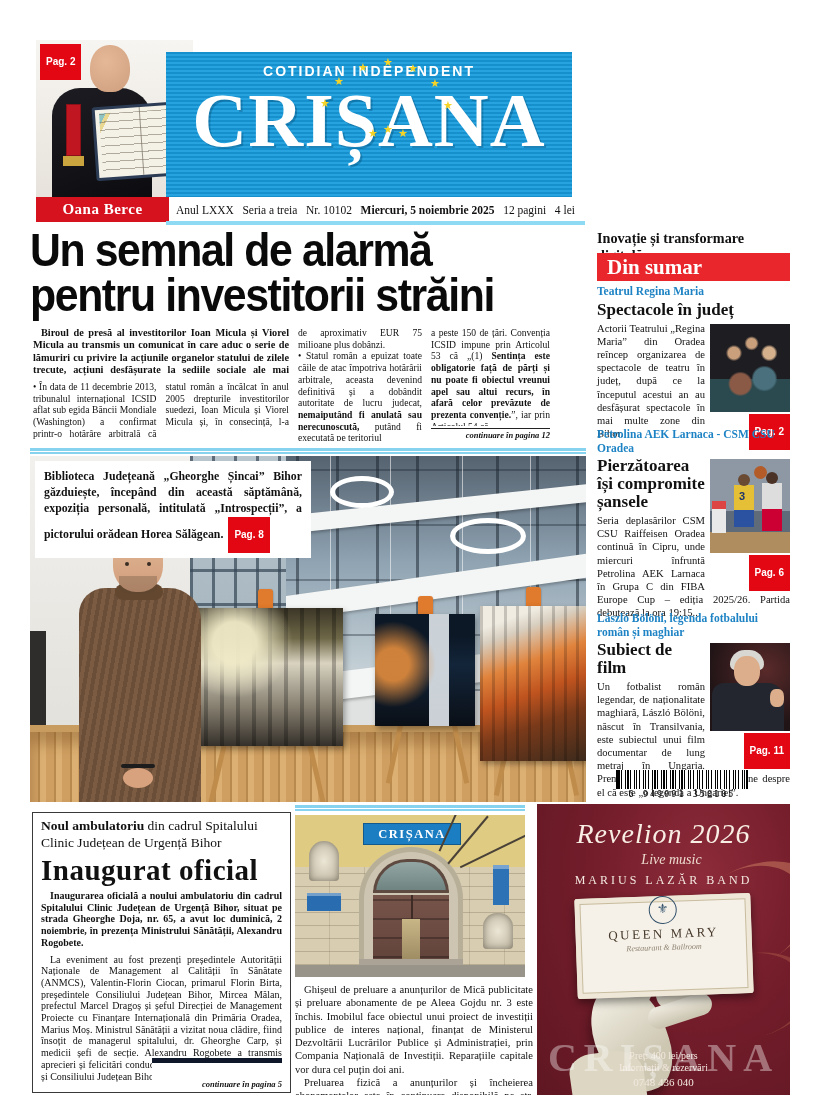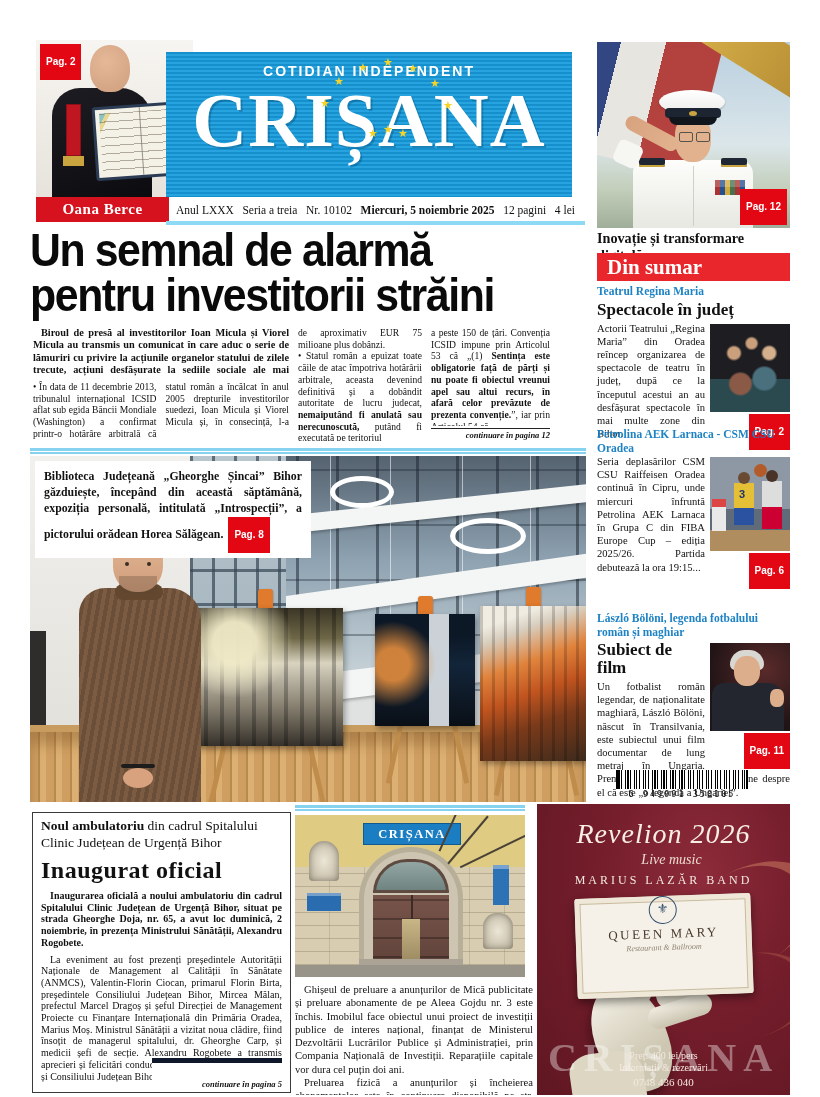--- a/index.html
+++ b/index.html
@@ -112,21 +112,21 @@
   .mp-caption{position:absolute;left:5px;top:5px;width:276px;height:97px;background:#fff;
     padding:7px 9px;box-sizing:border-box;font-weight:bold;font-size:11.8px;line-height:16.2px;
     text-align:justify;z-index:5;overflow:hidden;}
   .mp-caption .pbadge{margin-left:5px;}
   .cyan3{left:295px;top:805px;width:230px;height:6px;
          background:linear-gradient(180deg,#86d3f0 0 2.5px,#fff 2.5px 3.5px,#86d3f0 3.5px 6px);}
   
   .blbox{left:32px;top:812px;width:259px;height:281px;border:1.5px solid #3a3a3a;
          padding:5px 8px 14px;box-sizing:border-box;overflow:hidden;}
   .bl-kicker{font-size:13.5px;line-height:16.5px;}
-  .bl-title{font-weight:bold;font-size:24px;line-height:32px;margin:3px 0 4px;letter-spacing:.5px;}
+  .bl-title{font-weight:bold;font-size:29px;line-height:32px;margin:3px 0 4px;letter-spacing:.5px;}
   .bl-lead{font-weight:bold;font-size:10px;line-height:11.7px;text-align:justify;text-indent:9px;}
   .bl-body{font-size:10px;line-height:11.7px;text-align:justify;text-indent:9px;margin-top:5px;}
   .bl-cont{position:absolute;right:8px;bottom:3px;width:130px;text-align:right;background:#fff;
            font:bold italic 8.5px "Liberation Serif",serif;border-top:5px solid #0f172a;padding-top:16px;margin-top:8px;}
   
   .bphoto{left:295px;top:815px;width:230px;height:162px;overflow:hidden;
           background:linear-gradient(180deg,#dfcc82 0 52px,#d8cdb0 52px);}
   .bp-stone{position:absolute;left:0;top:52px;width:100%;height:110px;
     background:repeating-linear-gradient(0deg,transparent 0 12px,rgba(110,100,80,.3) 12px 13px),
                repeating-linear-gradient(90deg,transparent 0 34px,rgba(110,100,80,.2) 34px 35px);}
@@ -406,36 +406,20 @@
       <div class="gl-cuff"></div>
     </div>
     <div class="ad-note">
       <div>Preț: 400 lei/pers</div>
       <div>Informații &amp; rezervări</div>
       <div class="ad-phone">0748 436 040</div>
     </div>
     <div class="watermark">CRIȘANA</div>
   </div>
 
-  <div class="abs sb-photo1">
-    <div class="flag"></div>
-    <div class="goldband"></div>
-    <div class="of-shirt"></div>
-    <div class="of-ep1"></div>
-    <div class="of-ep2"></div>
-    <div class="of-ribbons"></div>
-    <div class="of-face"></div>
-    <div class="of-glass"></div>
-    <div class="of-arm"></div>
-    <div class="of-sleeve"></div>
-    <div class="of-captop"></div>
-    <div class="of-capband"></div>
-    <div class="of-visor"></div>
-    <span class="pbadge">Pag. 12</span>
-  </div>
   <div class="abs sb-caption">Inovație și transformare digitală</div>
   <div class="abs din-sumar">Din sumar</div>
 
   <div class="abs sbi sbi1">
     <div class="skicker">Teatrul Regina Maria</div>
     <div class="stitle">Spectacole în județ</div>
     <div class="sbody">
       <span class="sfig">
         <span class="art art-theatre" style="display:block;"></span>
         <span class="pbadge">Pag. 2</span>
@@ -452,20 +436,21 @@
           <span class="bb3"></span>
           <span class="bb1"></span>
           <span class="bb1h"></span>
           <span class="bb1n">3</span>
           <span class="bball"></span>
           <span class="bb2"></span>
           <span class="bb2h"></span>
         </span>
         <span class="pbadge">Pag. 6</span>
       </span>
+      <div class="stitle">Pierzătoarea își compromite șansele</div>
       <div class="sbody">Seria deplasărilor CSM CSU Raiffeisen Oradea continuă în Cipru, unde miercuri înfruntă Petrolina AEK Larnaca în Grupa C din FIBA Europe Cup – ediția 2025/26. Partida debutează la ora 19:15...</div>
     </div>
   </div>
 
   <div class="abs sbi sbi3">
     <div class="skicker">László Bölöni, legenda fotbalului român și maghiar</div>
     <div>
       <span class="sfig">
         <span class="art art-boloni" style="display:block;">
           <span class="bo-body"></span>

